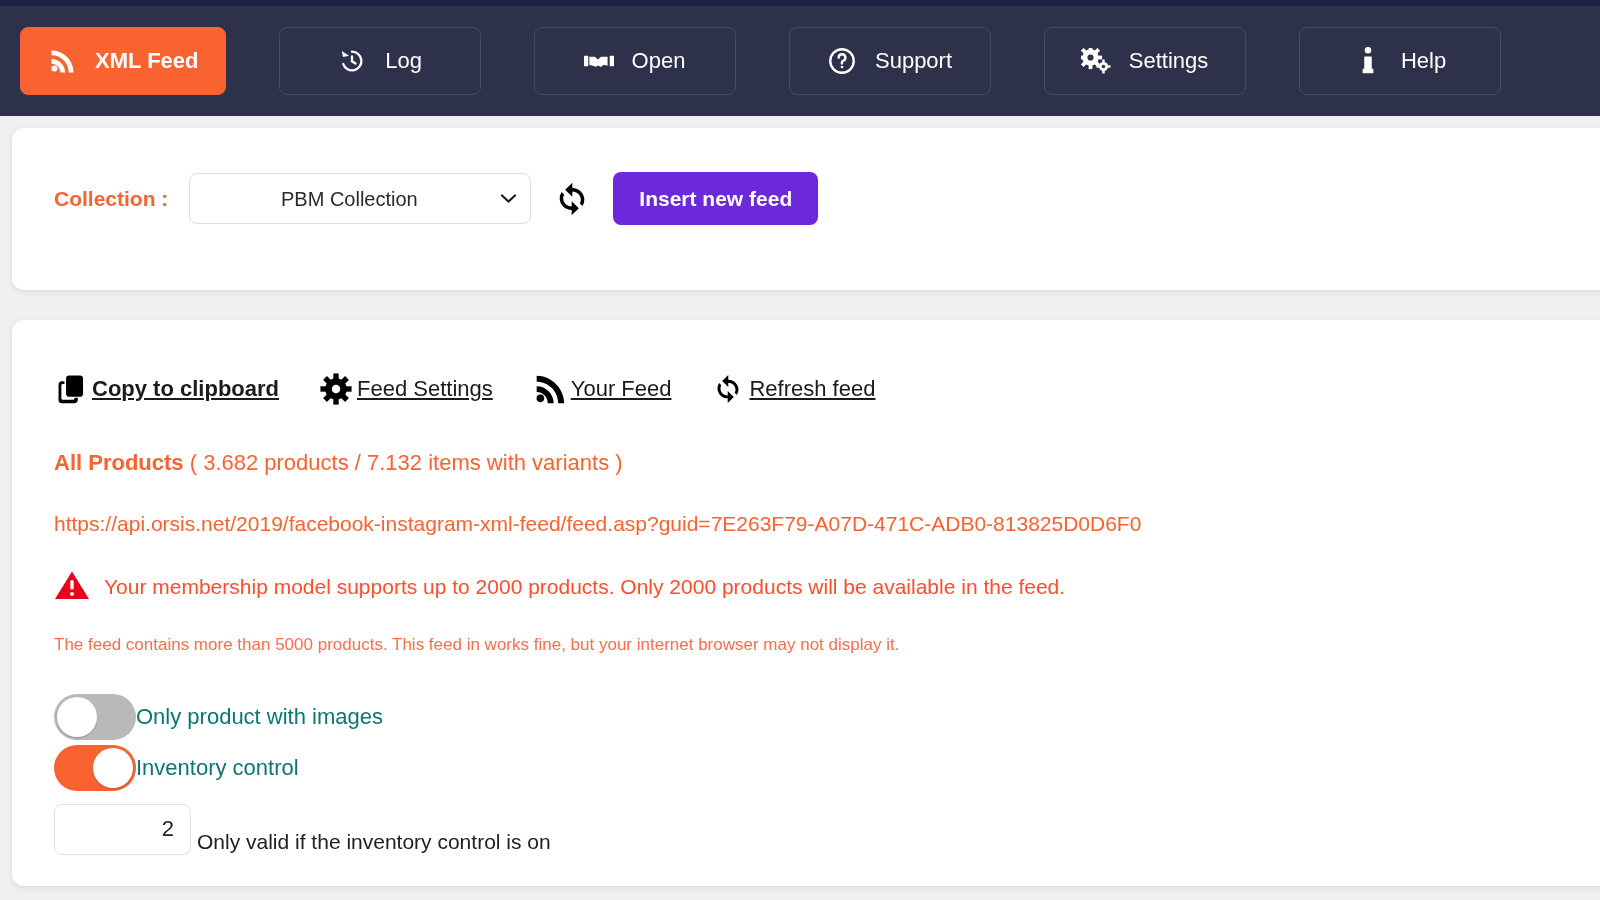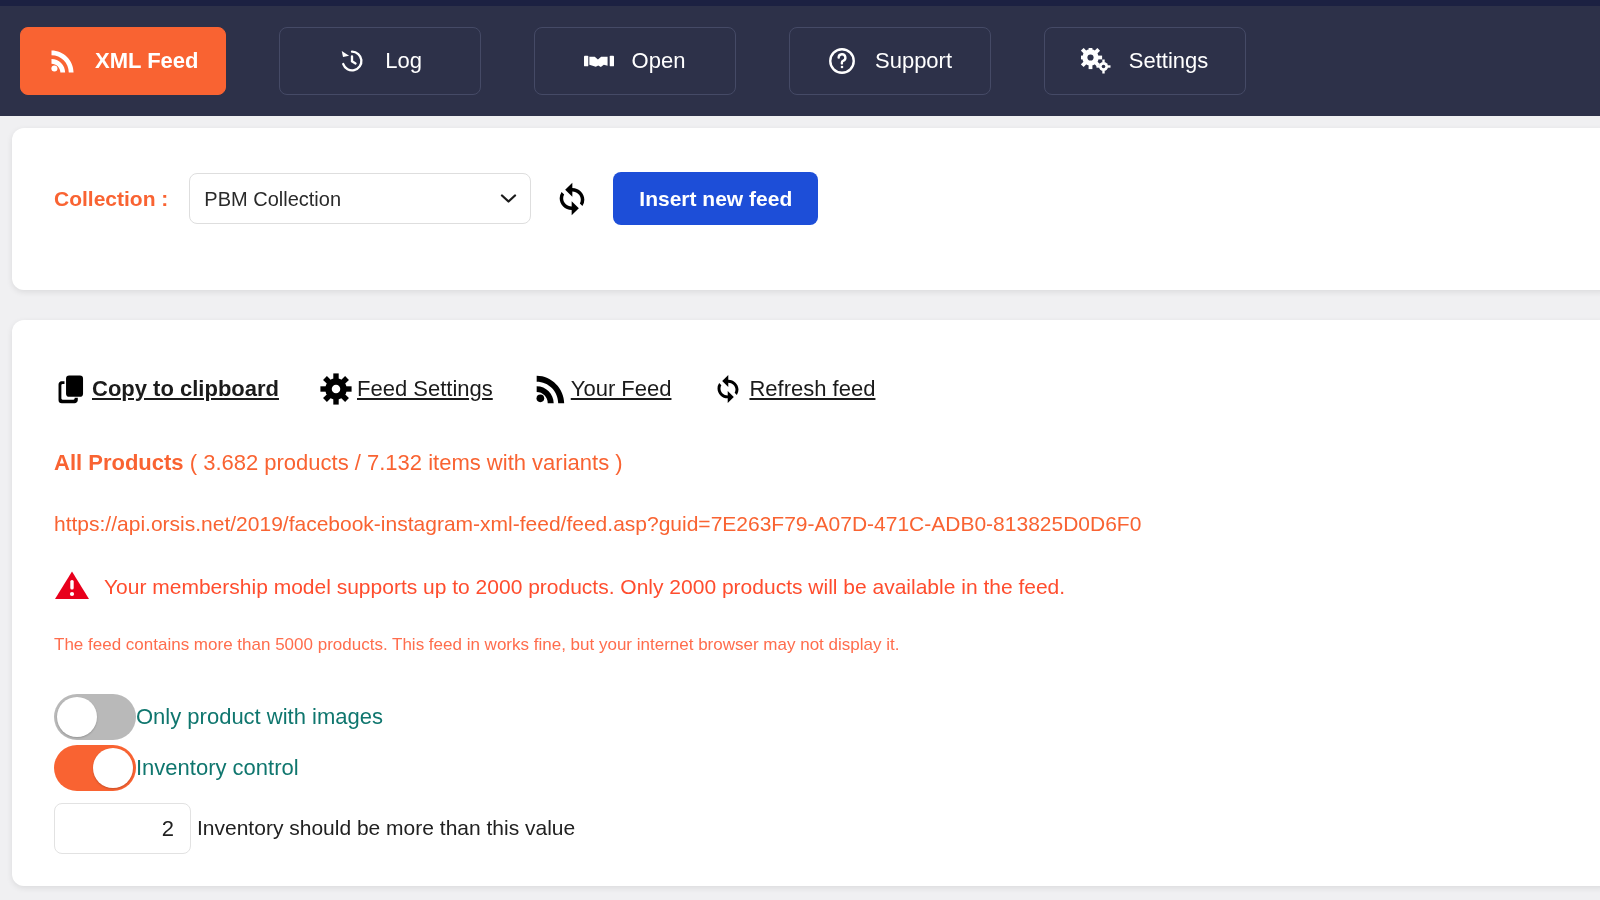--- a/index.html
+++ b/index.html
@@ -99,35 +99,36 @@
     width: 342px;
     height: 51px;
     border: 1px solid #dedede;
     border-radius: 8px;
     background: #ffffff;
     font-size: 20px;
     color: #2a2a2a;
     padding: 0 36px 0 14px;
     font-family: "Liberation Sans", sans-serif;
     cursor: pointer;
+    text-align: center;
   }
   .select-chevron {
     position: absolute;
     right: 14px; top: 50%;
     transform: translateY(-50%);
     pointer-events: none;
   }
   .sync-btn {
     margin: 0 16px 0 16px;
     cursor: pointer;
     display: inline-flex;
     align-items: center;
   }
   .insert-btn {
-    background: #1d4ed8;
+    background: #6d28d9;
     color: #fff;
     border: none;
     border-radius: 8px;
     height: 53px;
     padding: 0 26px;
     font-size: 21px;
     font-weight: bold;
     font-family: "Liberation Sans", sans-serif;
     cursor: pointer;
     white-space: nowrap;
@@ -329,20 +330,29 @@
           <rect x="-1.2" y="4" width="2.4" height="3"></rect>
           <rect x="-7" y="-1.2" width="3" height="2.4"></rect>
           <rect x="4" y="-1.2" width="3" height="2.4"></rect>
           <circle cx="0" cy="0" r="1.8" fill="#2d3149"></circle>
         </g>
       </svg>
     </span>
     <span class="nav-label">Settings</span>
   </div>
 
+  <div class="nav-item">
+    <span class="nav-icon">
+      <svg width="14" height="30" viewBox="0 0 10 24" fill="#ffffff">
+        <circle cx="5" cy="3.3" r="2.6"></circle>
+        <path d="M2 8.4h6v9.8h1.3v3.6H0.7v-3.6H2z"></path>
+      </svg>
+    </span>
+    <span class="nav-label">Help</span>
+  </div>
 
 </div>
 
 <div class="card card-collection">
   <div class="collection-row">
     <span class="collection-label">Collection :</span>
 
     <span class="select-wrap">
       <select class="collection-select">
         <option>PBM Collection</option>
@@ -456,17 +466,18 @@
         <div class="knob"></div>
       </div>
       <span class="toggle-label">Inventory control</span>
     </div>
 
   </div>
 
   <div class="number-row">
     <input class="number-input" type="text" value="2" style="">
     <span class="number-desc">
-      <span>Inventory should be more than this value</span><br>
+      <br>
+      <span>Only valid if the inventory control is on</span>
     </span>
   </div>
 
 </div>
 
 </body></html>

